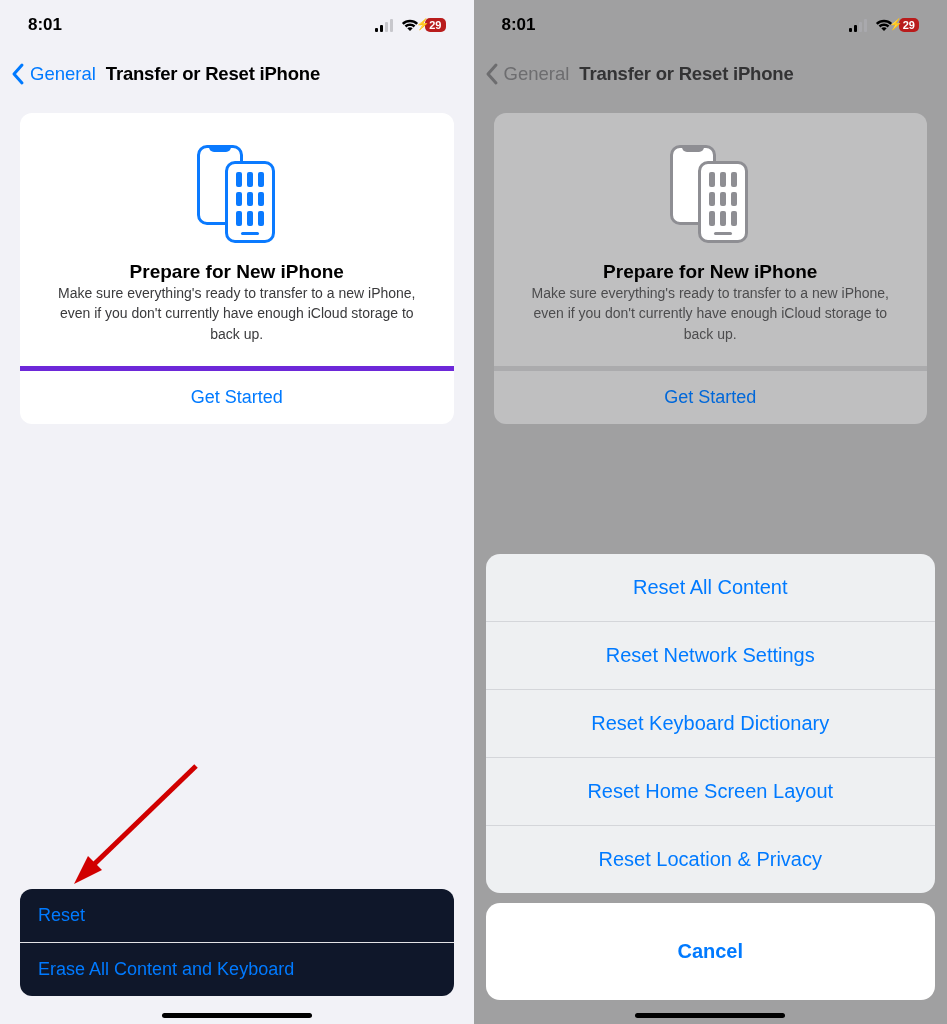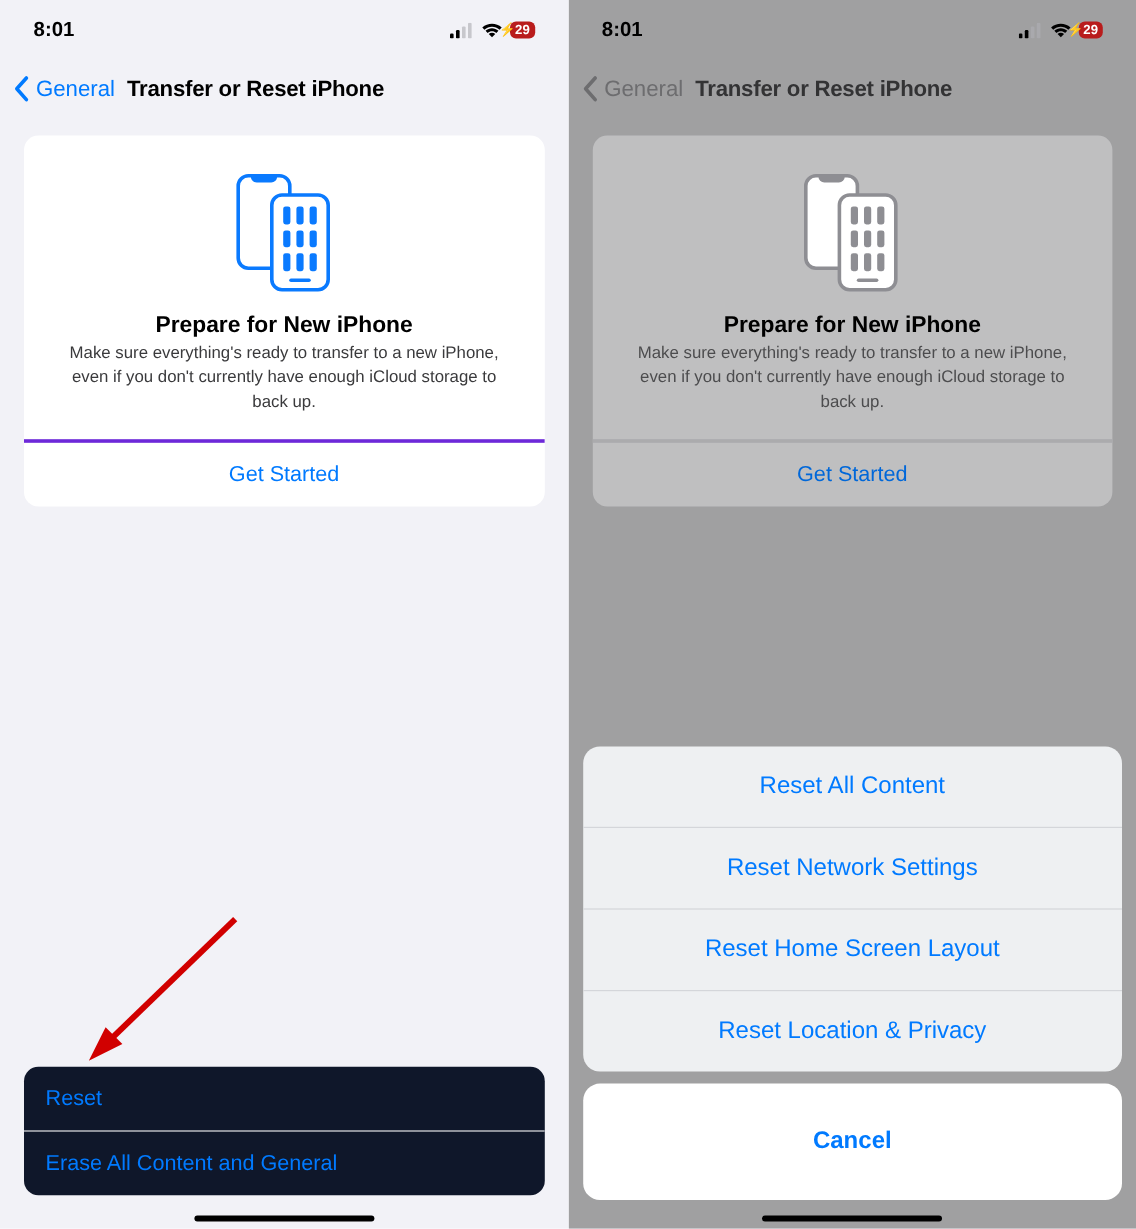--- a/index.html
+++ b/index.html
@@ -26,21 +26,21 @@
   .screen.right .back-label { color:#808083; }
   .screen.right .page-title { color:#3c3c3e; }
 
   
   .card { background:#fff; margin: 15px 20px 0; border-radius:12px; padding-top:32px; overflow:hidden; }
   .screen.right .card { background: rgba(255,255,255,0.55); }
   .card-illus { display:flex; justify-content:center; margin-bottom:18px; }
   .card-title { text-align:center; font-size:19px; font-weight:600; }
   .card-body { text-align:center; font-size:14px; line-height:1.45; color:#3a3a3c; padding: 0 26px 22px; }
   .screen.right .card-body { color:#5a5a5c; }
-  .card-action { border-top:3px solid #6d28d9; text-align:center; color:#007aff; font-size:18px; padding:16px 0; }
+  .card-action { border-top:5px solid #6d28d9; text-align:center; color:#007aff; font-size:18px; padding:16px 0; }
   .screen.right .card-action { border-top-color:#c9c9cc; }
 
   
   .devices { position:relative; width:92px; height:98px; }
   .phone-back { position:absolute; left:6px; top:0; width:46px; height:80px; border:3px solid #0a7aff; border-radius:10px; background:#fff; }
   .phone-back .notch { position:absolute; left:50%; top:-1px; transform:translateX(-50%); width:22px; height:5px; background:#0a7aff; border-radius:0 0 5px 5px; }
   .phone-front { position:absolute; left:34px; top:16px; width:50px; height:82px; border:3px solid #0a7aff; border-radius:10px; background:#fff; }
   .phone-front .dots { position:absolute; inset:8px 8px 14px; display:grid; grid-template-columns:repeat(3,1fr); grid-auto-rows:1fr; gap:5px; }
   .phone-front .dots span { background:#0a7aff; border-radius:2px; }
   .phone-front .home { position:absolute; bottom:5px; left:50%; transform:translateX(-50%); width:18px; height:3px; border-radius:2px; background:#0a7aff; }
@@ -134,21 +134,21 @@
 
   <div class="arrow-annot">
     <svg width="170" height="170" viewBox="0 0 170 170">
       <line x1="140" y1="20" x2="28" y2="128" stroke="#d10000" stroke-width="5"></line>
       <polygon points="18,138 46,124 32,110" fill="#d10000"></polygon>
     </svg>
   </div>
 
   <div class="bottom-list">
     <div class="row">Reset</div>
-    <div class="row">Erase All Content and General</div>
+    <div class="row">Erase All Content and Keyboard</div>
   </div>
 
   <div class="home-ind"></div>
 </div>
 
 <div class="screen right">
   <div class="statusbar">
     <span>8:01</span>
     <span class="right-icons">
       <span class="sig-icon">
@@ -204,20 +204,21 @@
     </div>
     <div class="card-title">Prepare for New iPhone</div>
     <div class="card-body">Make sure everything's ready to transfer to a new iPhone, even if you don't currently have enough iCloud storage to back up.</div>
     <div class="card-action">Get Started</div>
   </div>
 
   <div class="sheet-wrap">
     <div class="sheet">
       <div class="opt">Reset All Content</div>
       <div class="opt" id="rns">Reset Network Settings</div>
+      <div class="opt">Reset Keyboard Dictionary</div>
       <div class="opt">Reset Home Screen Layout</div>
       <div class="opt">Reset Location &amp; Privacy</div>
     </div>
     <div class="cancel-btn">Cancel</div>
   </div>
 
   <div class="highlight-box" style="left:100px; top:636px; width:280px; height:48px;"></div>
 
   <div class="home-ind"></div>
 </div>

